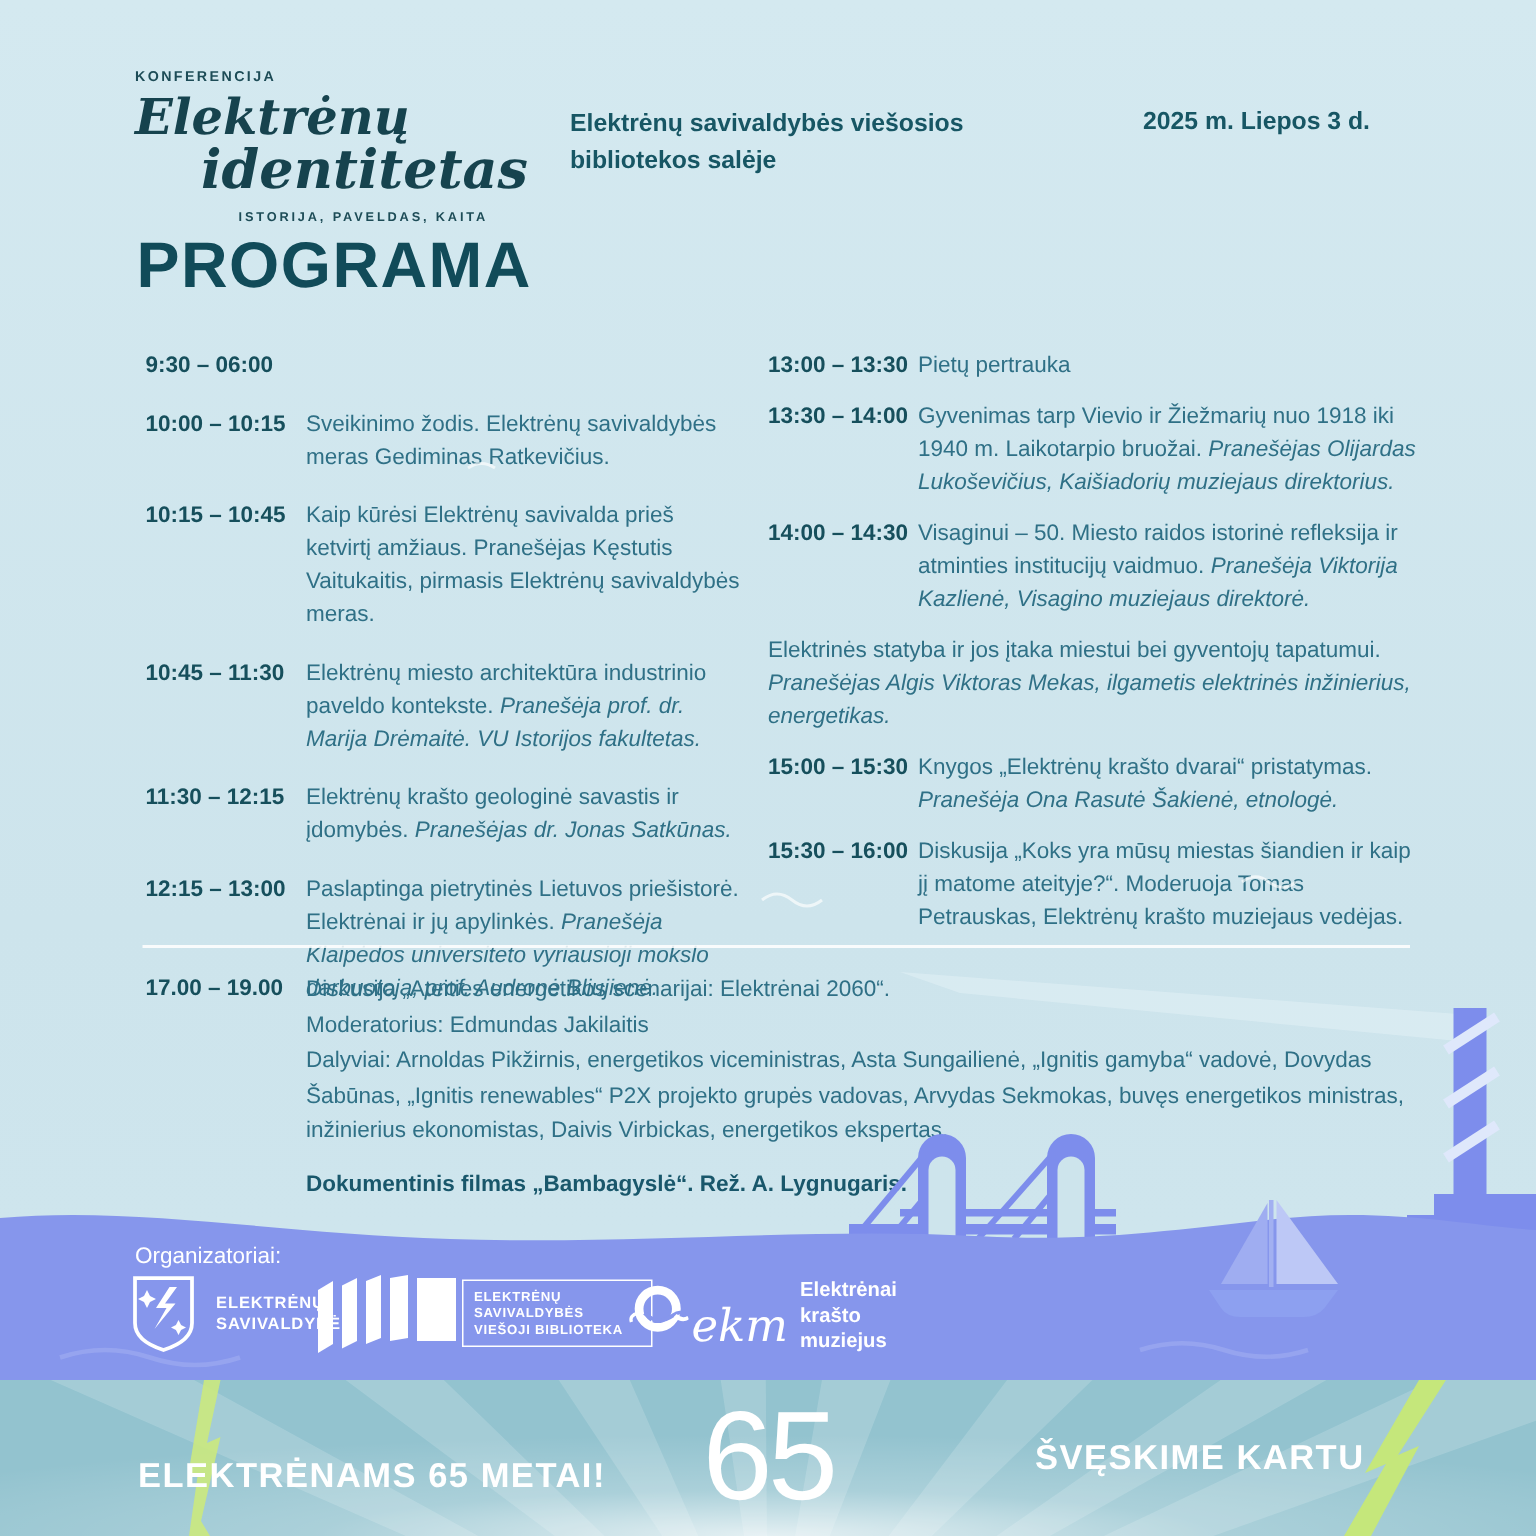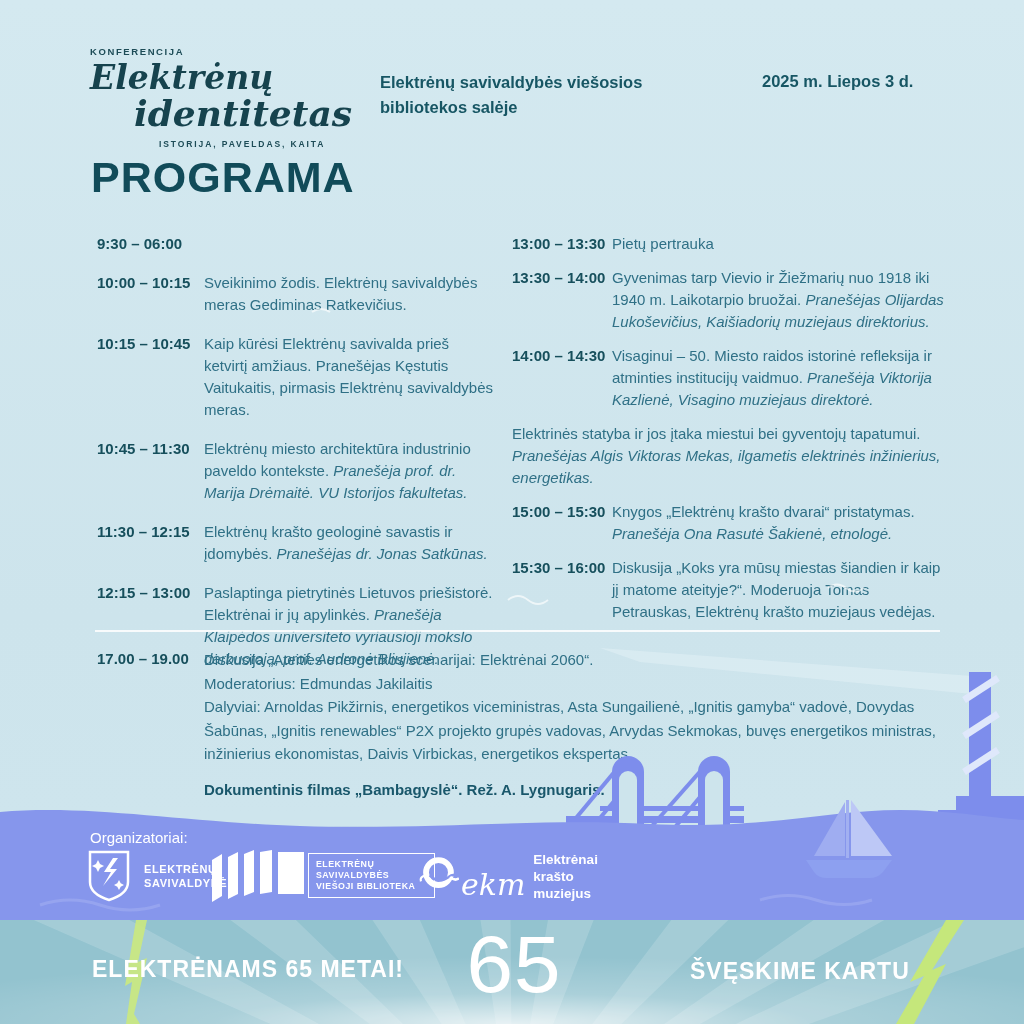--- a/index.html
+++ b/index.html
@@ -40,24 +40,24 @@
   .o1{left:0;top:4px;}
   .o1 .lbl{font-size:11px;font-weight:bold;letter-spacing:.6px;line-height:14px;margin-left:14px;}
   .o2{left:122px;top:2px;}
   .o2 .box{border:1.5px solid #fff;width:118px;padding:5px 0 5px 7px;margin-left:2px;
            font-size:8.8px;font-weight:bold;letter-spacing:.5px;line-height:11px;}
   .o3{left:330px;top:0;align-items:flex-end;}
   .o3 .ekm{font-family:"DejaVu Serif",serif;font-style:italic;font-size:30px;margin:6px 8px 0 2px;}
   .o3 .lbl{font-size:13.5px;font-weight:bold;line-height:17px;}
   
   .footer{position:absolute;left:0;top:920px;width:1024px;height:104px;}
-  .f-left{position:absolute;left:92px;top:36px;color:#fff;font-weight:bold;font-size:23px;letter-spacing:1px;}
+  .f-left{position:absolute;left:92px;top:50px;color:#fff;font-weight:bold;font-size:23px;letter-spacing:1px;}
   .f-right{position:absolute;left:690px;top:38px;color:#fff;font-weight:bold;font-size:23px;letter-spacing:1px;}
   .f-center{position:absolute;left:0;right:0;top:2px;text-align:center;color:#fff;
-            font-family:Liberation Mono, monospace;font-size:84px;font-weight:300;letter-spacing:-3px;}
+            font-family:Liberation Sans, sans-serif;font-size:84px;font-weight:300;letter-spacing:-3px;}
 </style>
 </head>
 <body>
 
 <div class="canvas">
 
   <div class="logo">
     <div class="konf">KONFERENCIJA</div>
     <div class="l1">Elektrėnų</div>
     <div class="l2">identitetas</div>

